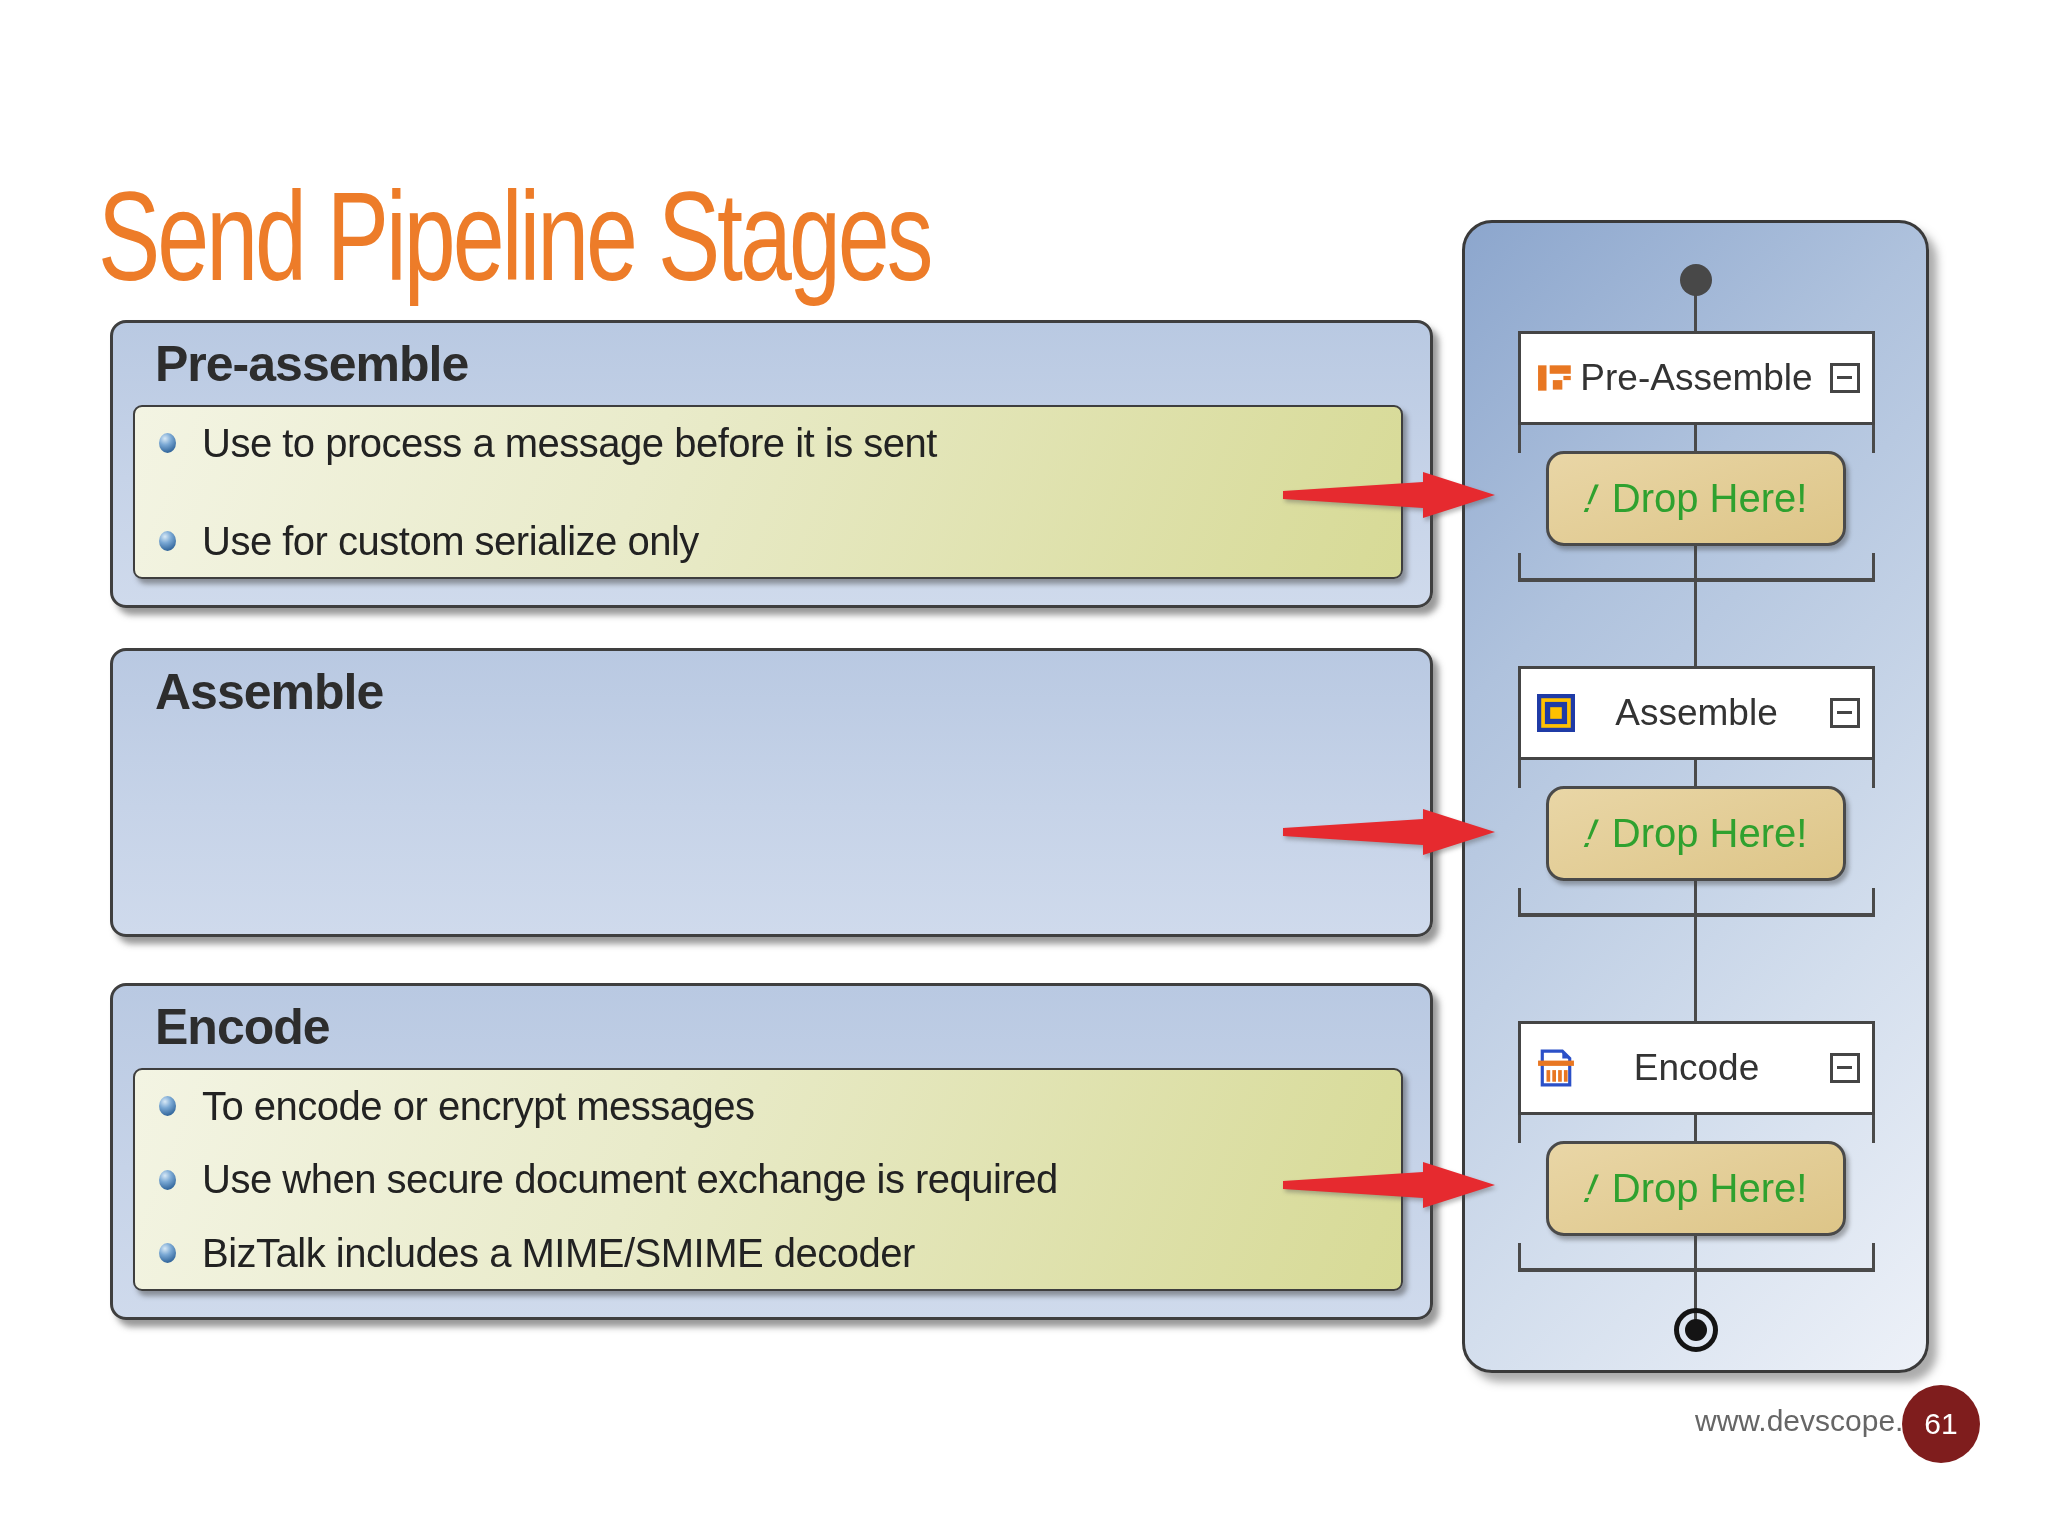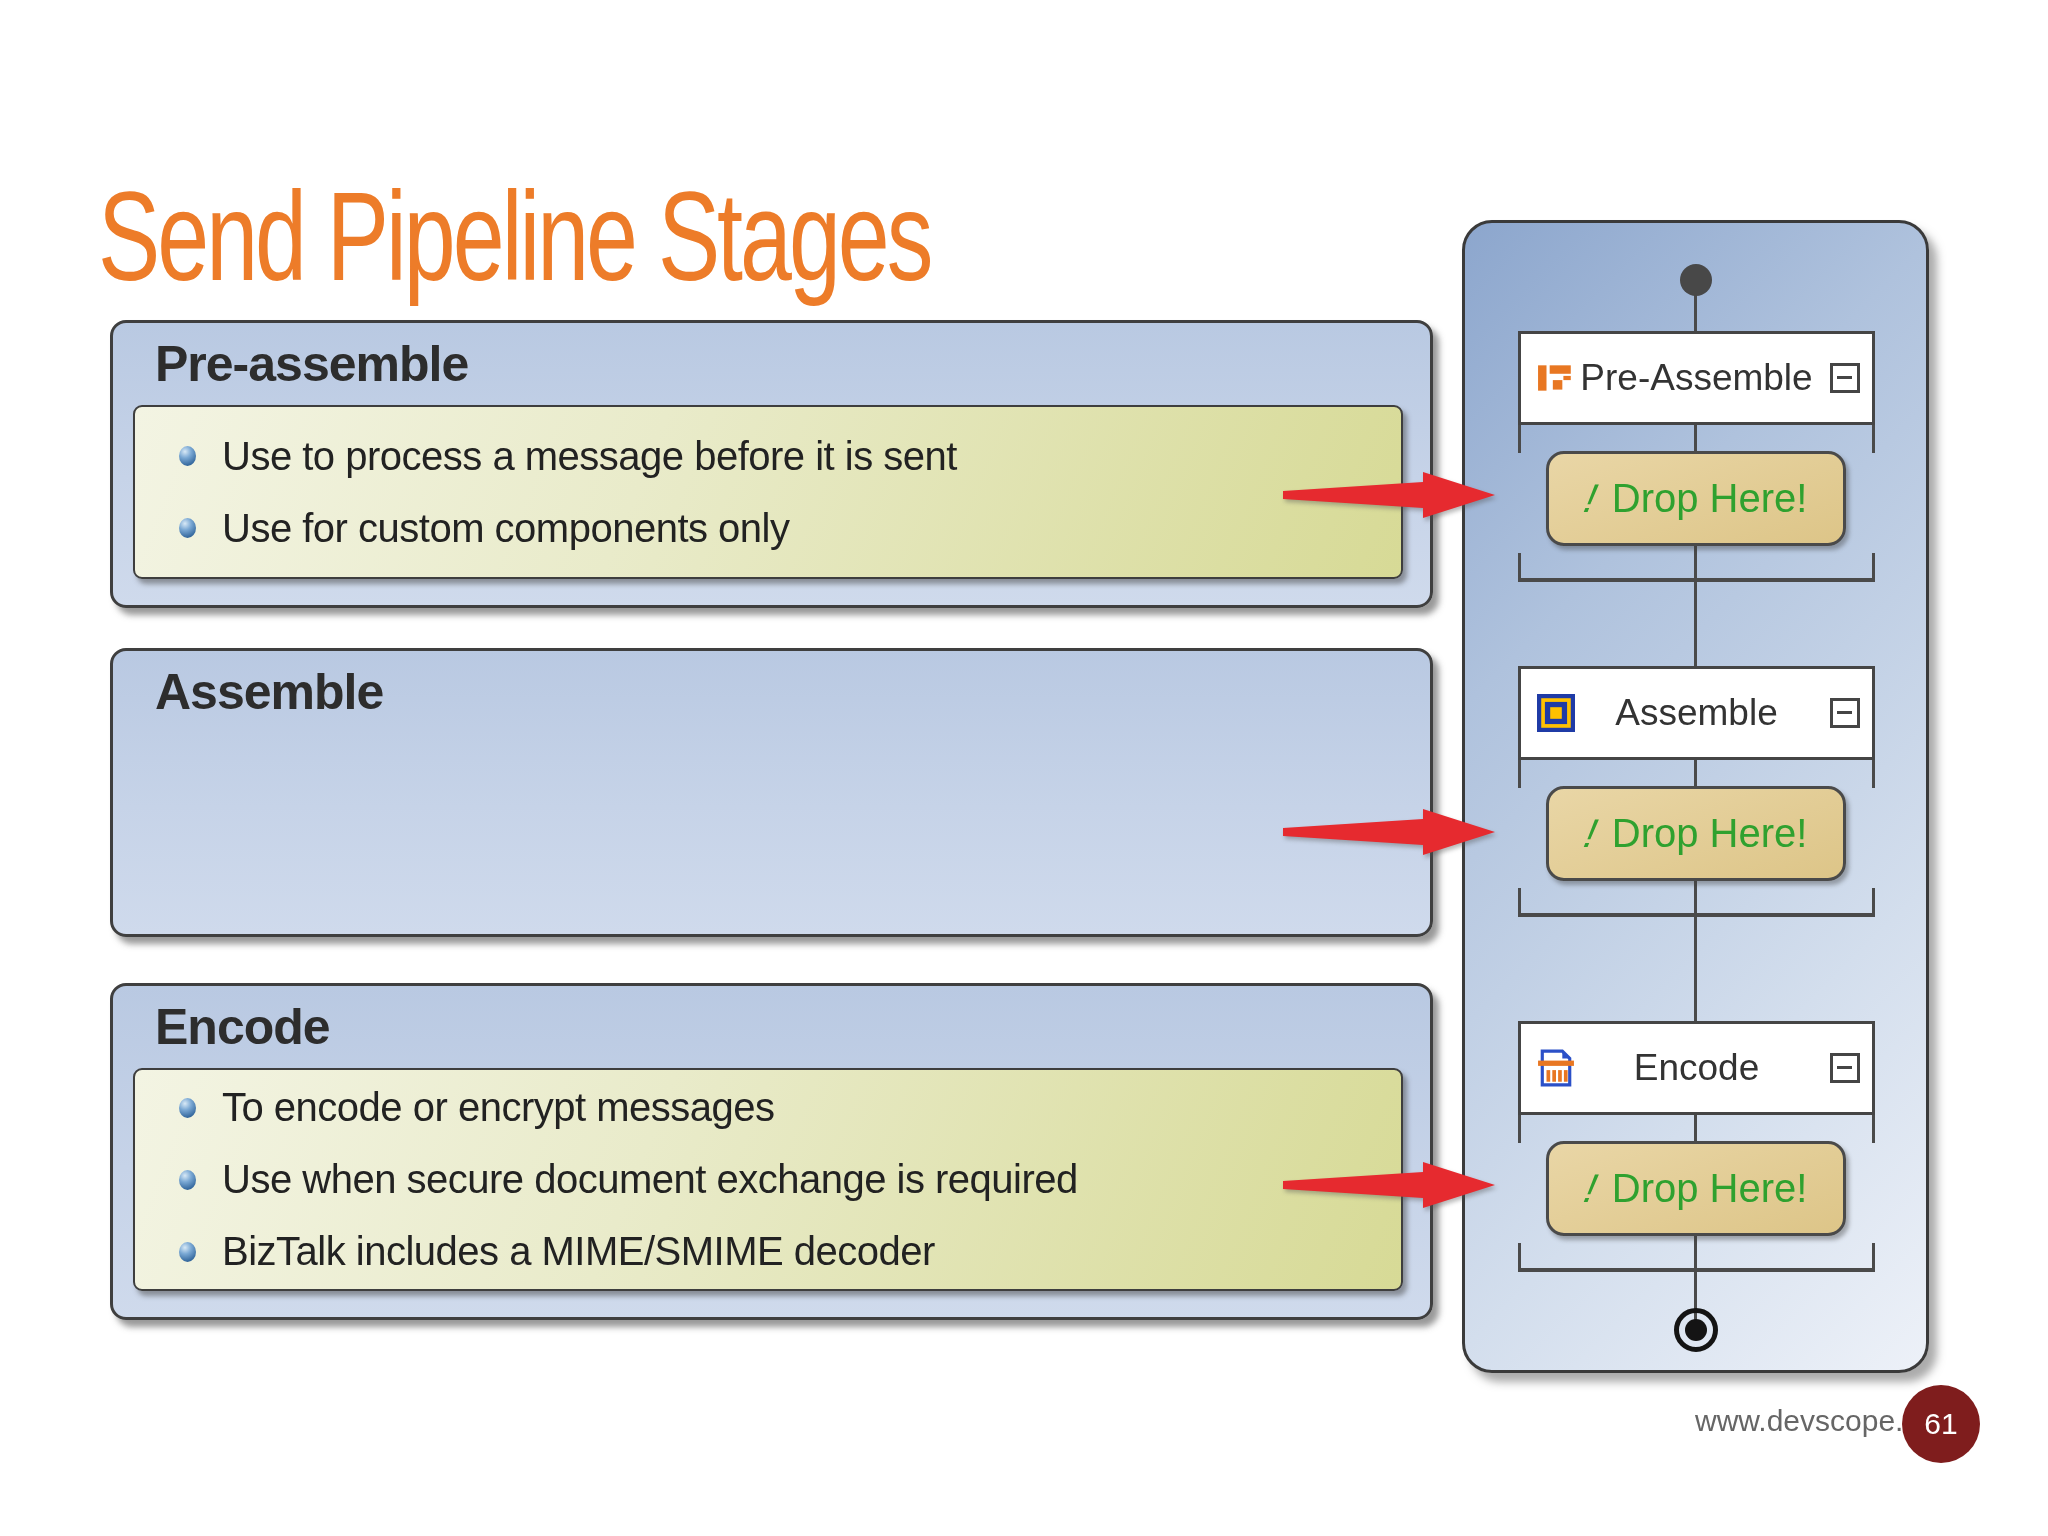--- a/index.html
+++ b/index.html
@@ -18,21 +18,21 @@
               box-shadow:6px 7px 6px rgba(70,70,70,.55); }
   #box1 { top:320px; height:288px; }
   #box2 { top:648px; height:289px; }
   #box3 { top:983px; height:337px; }
   .info-heading { position:absolute; top:12px; left:42px; font-size:50px; font-weight:bold;
                   color:#2d2d2d; letter-spacing:-1px; }
   .info-inner { position:absolute; left:20px; right:27px; top:82px; bottom:26px;
                 border:2px solid #3e3e3e; border-radius:9px;
                 background:linear-gradient(112deg,#f3f4e3 0%,#e9ebca 40%,#d7da96 100%);
                 box-shadow:4px 5px 5px rgba(70,70,70,.5);
-                display:flex; flex-direction:column; justify-content:center; padding-left:44px; }
+                display:flex; flex-direction:column; justify-content:space-between; padding-left:24px; }
   .bullet-line { display:flex; align-items:center; height:72px; font-size:40px; color:#222222;
                  letter-spacing:-0.5px; }
   .bullet-dot { width:17px; height:20px; border-radius:50%; margin-right:26px; flex:none;
                 background:radial-gradient(circle at 35% 28%, #d8e9f6 0%, #7aa8d4 35%, #2f6399 80%, #1d4a7a 100%); }
 
   
   .panel { position:absolute; left:1462px; top:220px; width:467px; height:1153px;
            border:3px solid #3a3a3a; border-radius:30px;
            background:linear-gradient(135deg,#8CA6CD 0%,#AFC2DD 30%,#D3DEED 70%,#EDF1F8 100%);
            box-shadow:8px 9px 8px rgba(90,90,90,.5); }
@@ -94,21 +94,21 @@
 
   <div class="info-box" id="box1">
     <div class="info-heading">Pre-assemble</div>
     <div class="info-inner">
       <div class="bullet-line">
         <span class="bullet-dot"></span>
         <span>Use to process a message before it is sent</span>
       </div>
       <div class="bullet-line">
         <span class="bullet-dot"></span>
-        <span>Use for custom components only</span>
+        <span>Use for custom serialize only</span>
       </div>
     </div>
   </div>
 
   <div class="info-box" id="box2">
     <div class="info-heading">Assemble</div>
   </div>
 
   <div class="info-box" id="box3">
     <div class="info-heading">Encode</div>

